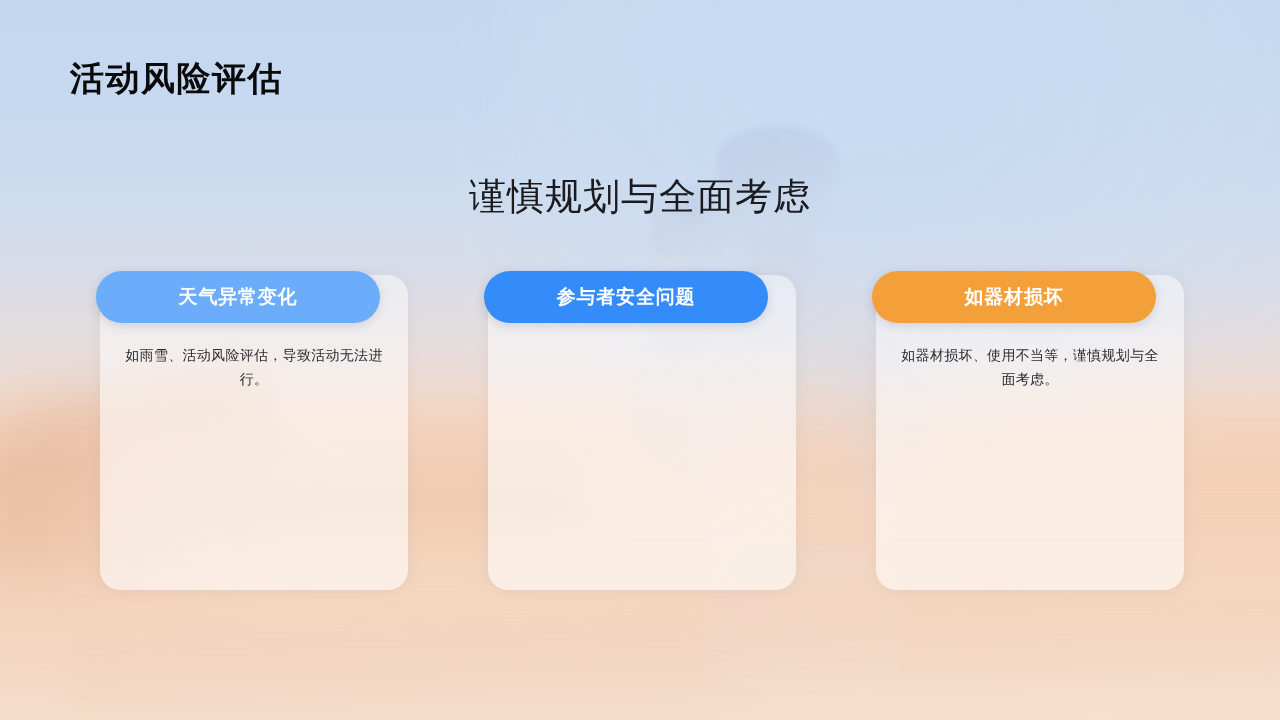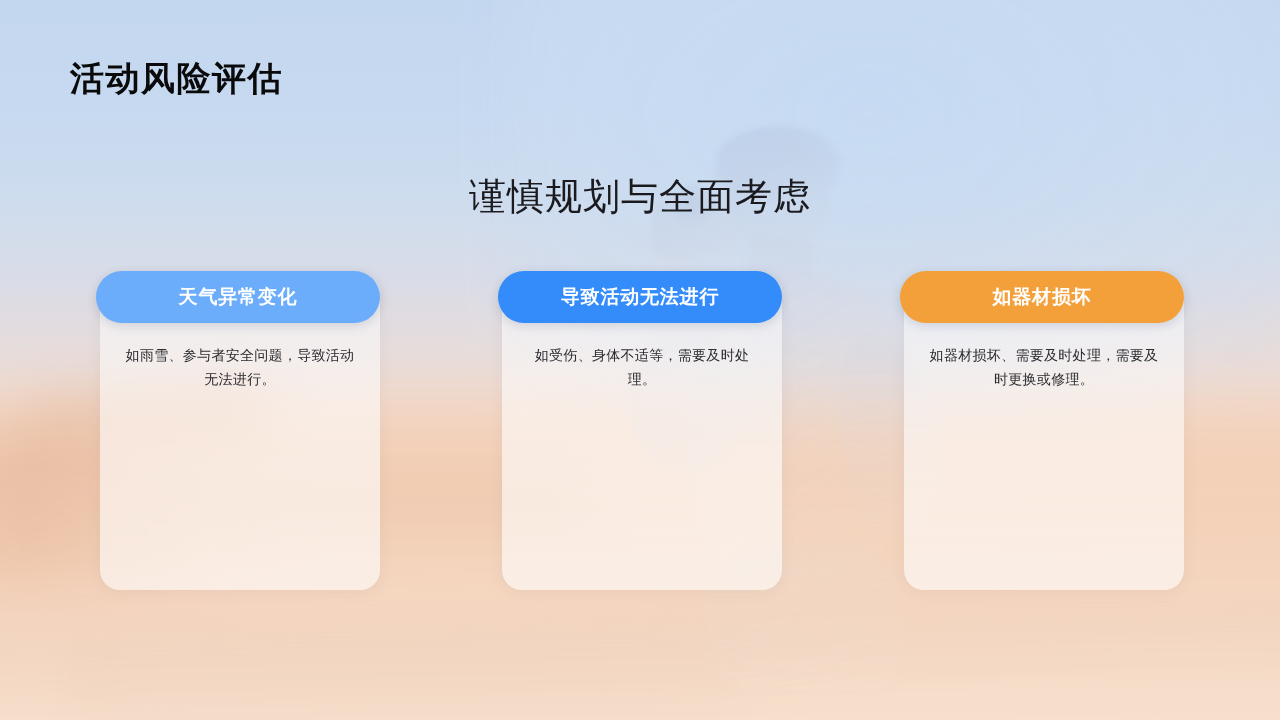--- a/index.html
+++ b/index.html
@@ -237,21 +237,21 @@
     left: 100px;
     top: 275px;
     width: 1084px;
     height: 315px;
     display: flex;
     justify-content: space-between;
   }
 
   .card {
     position: relative;
-    width: 280px;
+    width: 308px;
     height: 315px;
     border-radius: 20px;
     background: linear-gradient(180deg,
        rgba(255,255,255,0.45) 0%,
        rgba(255,255,255,0.52) 28%,
        rgba(255,255,255,0.60) 62%,
        rgba(255,255,255,0.58) 100%);
     box-shadow: 0 2px 14px rgba(140,130,130,0.10);
     padding-top: 68px;
   }
@@ -311,31 +311,30 @@
   <div class="title">活动风险评估</div>
 
   <div class="subtitle">谨慎规划与全面考虑</div>
 
   <div class="cards">
 
     <div class="card">
       <div class="card-pill" style="background:#6bacfb">
         <span>天气异常变化</span>
       </div>
-      <div class="card-body">如雨雪、参与者安全问题，导致活动无法进行。</div>
+      <div class="card-body">如雨雪、活动风险评估，导致活动无法进行。</div>
     </div>
 
     <div class="card">
       <div class="card-pill" style="background:#348cfa">
-        <span>导致活动无法进行</span>
+        <span>参与者安全问题</span>
       </div>
-      <div class="card-body">如受伤、身体不适等，需要及时处理。</div>
     </div>
 
     <div class="card">
       <div class="card-pill" style="background:#f3a03a">
         <span>如器材损坏</span>
       </div>
-      <div class="card-body">如器材损坏、需要及时处理，需要及时更换或修理。</div>
+      <div class="card-body">如器材损坏、使用不当等，谨慎规划与全面考虑。</div>
     </div>
 
   </div>
 </div>
 
 </body></html>

